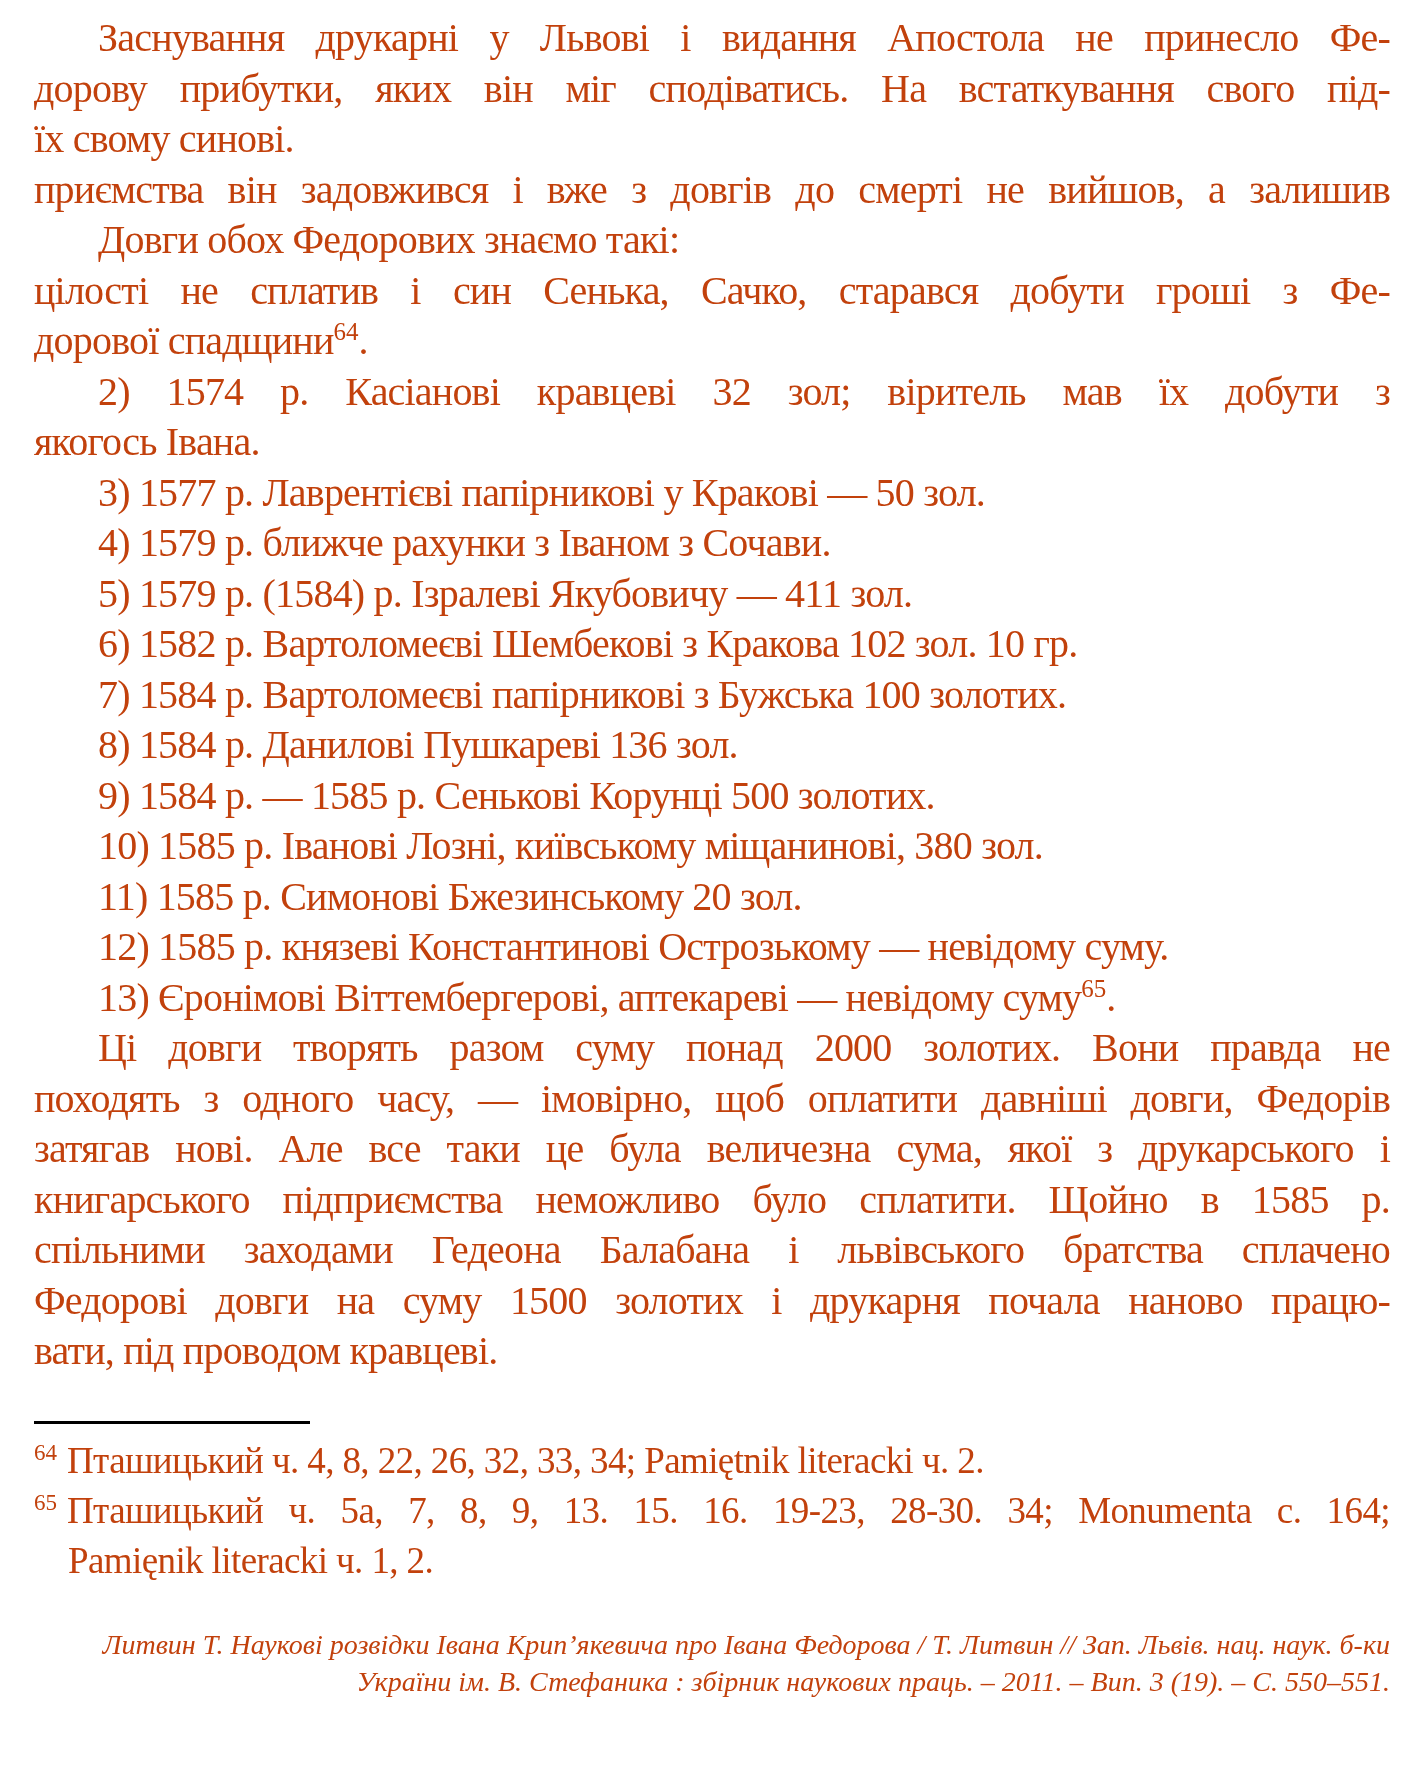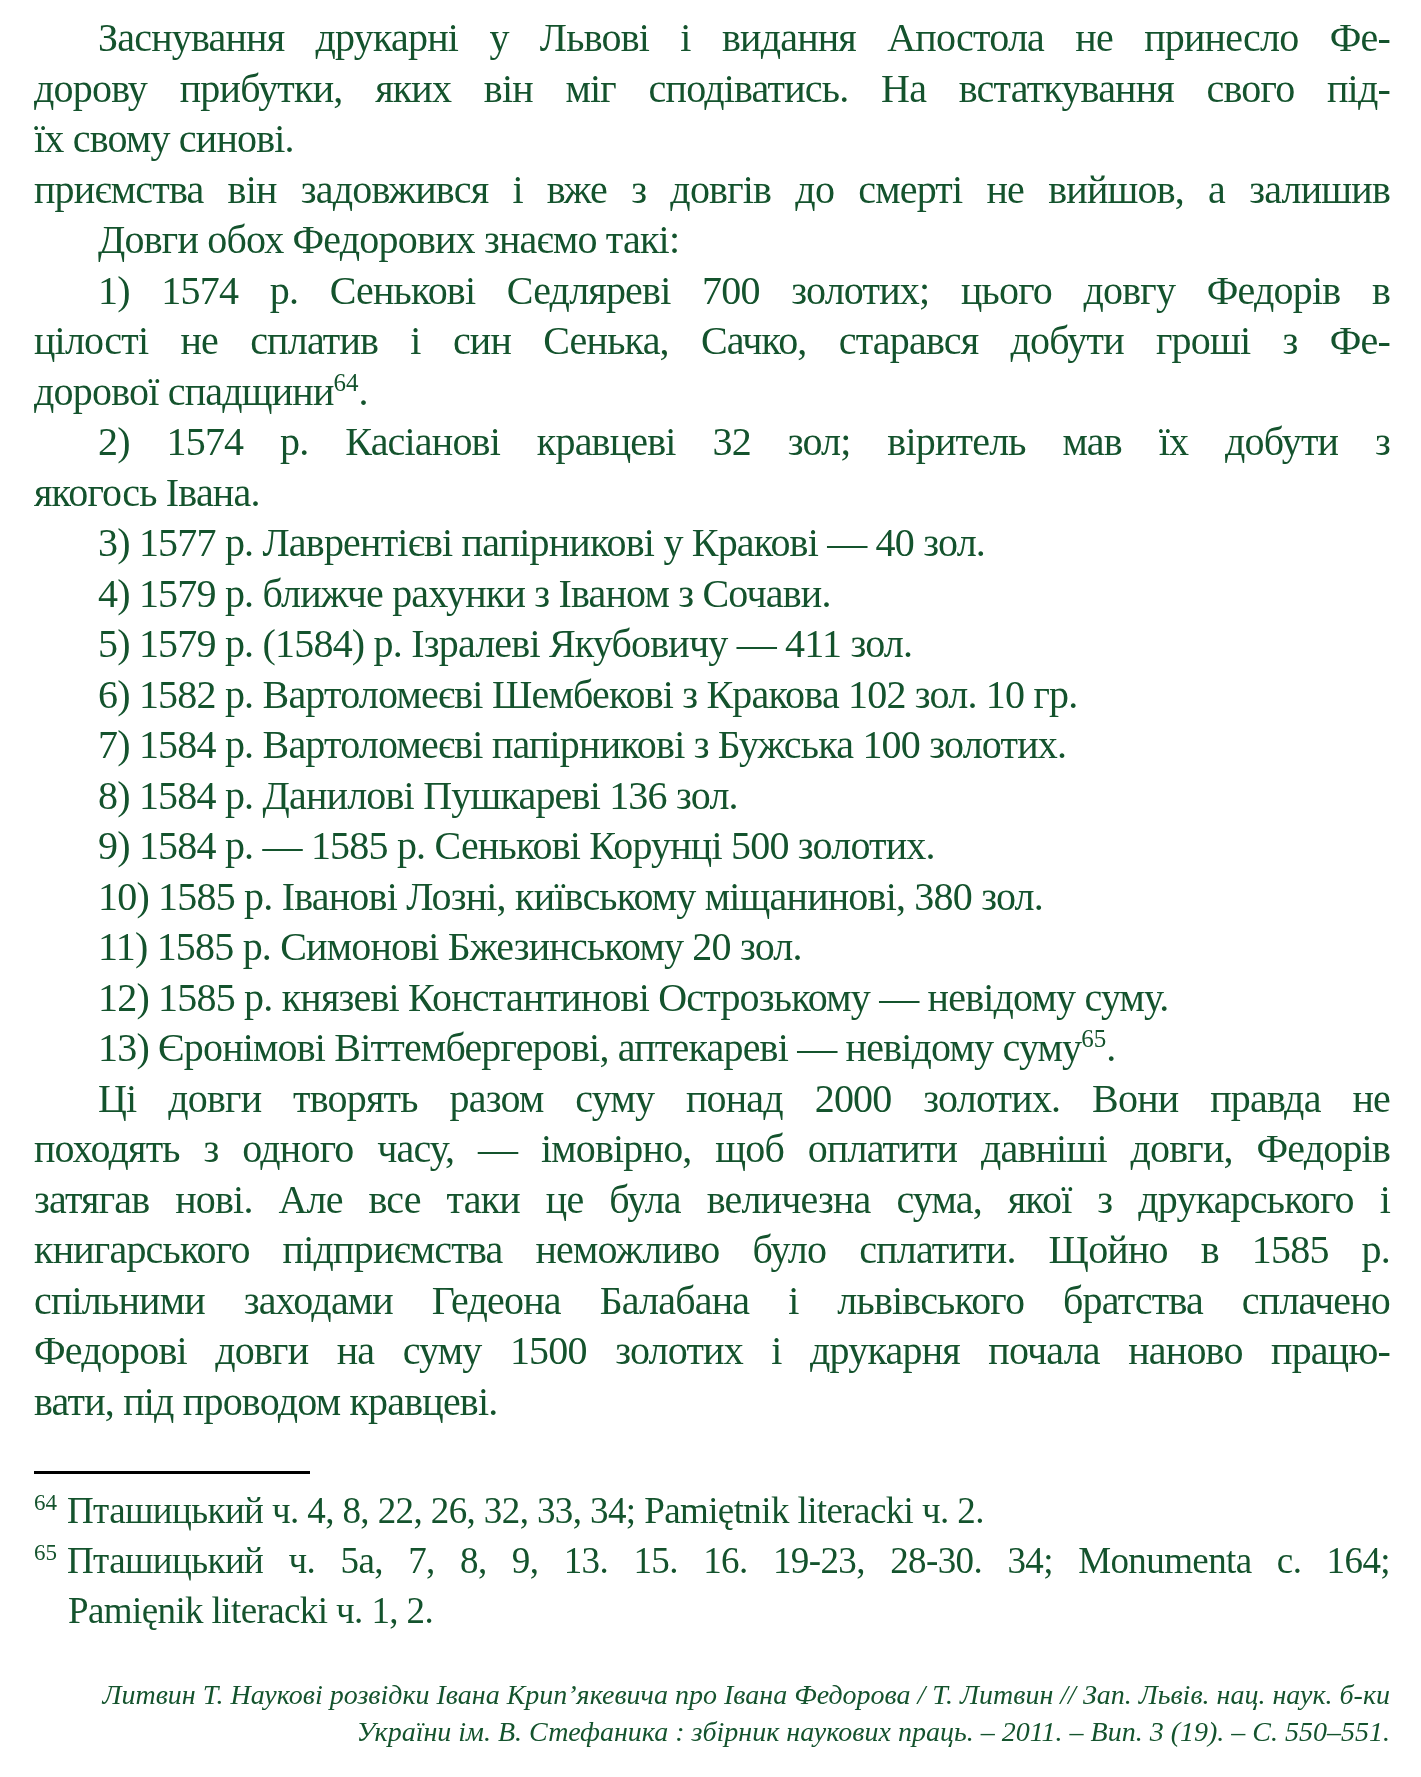--- a/index.html
+++ b/index.html
@@ -2,21 +2,21 @@
 <html lang="uk"><head>
 <meta charset="utf-8">
 <style>
   html, body { margin: 0; padding: 0; background: #ffffff; }
   .page {
     position: relative;
     width: 1421px;
     height: 1777px;
     box-sizing: border-box;
     background: #ffffff;
-    color: #14532d;
+    color: #c2410c;
     font-family: "Liberation Serif", "DejaVu Serif", serif;
     padding: 13px 31px 0 34px;
     overflow: hidden;
   }
   
   .ln {
     font-size: 40px;
     line-height: 50.5px;
     letter-spacing: -0.8px;
     text-align: justify;
@@ -73,31 +73,30 @@
       <div class="ln fill">дорову прибутки, яких він міг сподіватись. На встаткування свого під-</div>
       <div class="ln last">їх свому синові.</div>
       <div class="ln fill">приємства він задовжився і вже з довгів до смерті не вийшов, а залишив</div>
     </div>
 
     <div class="ln last ind">Довги обох Федорових знаємо такі:</div>
 
     <div>
 
       <div>
-        <div class="ln fill ind">1) 1574 р. Сенькові Седляреві 700 золотих; цього довгу Федорів в</div>
         <div class="ln fill">цілості не сплатив і син Сенька, Сачко, старався добути гроші з Фе-</div>
         <div class="ln last"><span>дорової спадщини</span><sup class="fnref">64</sup><span>.</span></div>
       </div>
 
       <div>
         <div class="ln fill ind">2) 1574 р. Касіанові кравцеві 32 зол; віритель мав їх добути з</div>
         <div class="ln last">якогось Івана.</div>
       </div>
 
-      <div class="ln last ind">3) 1577 р. Лаврентієві папірникові у Кракові — 40 зол.</div>
+      <div class="ln last ind">3) 1577 р. Лаврентієві папірникові у Кракові — 50 зол.</div>
       <div class="ln last ind">4) 1579 р. ближче рахунки з Іваном з Сочави.</div>
       <div class="ln last ind">5) 1579 р. (1584) р. Ізралеві Якубовичу — 411 зол.</div>
       <div class="ln last ind">6) 1582 р. Вартоломеєві Шембекові з Кракова 102 зол. 10 гр.</div>
       <div class="ln last ind">7) 1584 р. Вартоломеєві папірникові з Бужська 100 золотих.</div>
       <div class="ln last ind">8) 1584 р. Данилові Пушкареві 136 зол.</div>
       <div class="ln last ind">9) 1584 р. — 1585 р. Сенькові Корунці 500 золотих.</div>
       <div class="ln last ind">10) 1585 р. Іванові Лозні, київському міщанинові, 380 зол.</div>
       <div class="ln last ind">11) 1585 р. Симонові Бжезинському 20 зол.</div>
       <div class="ln last ind">12) 1585 р. князеві Константинові Острозькому — невідому суму.</div>
 

